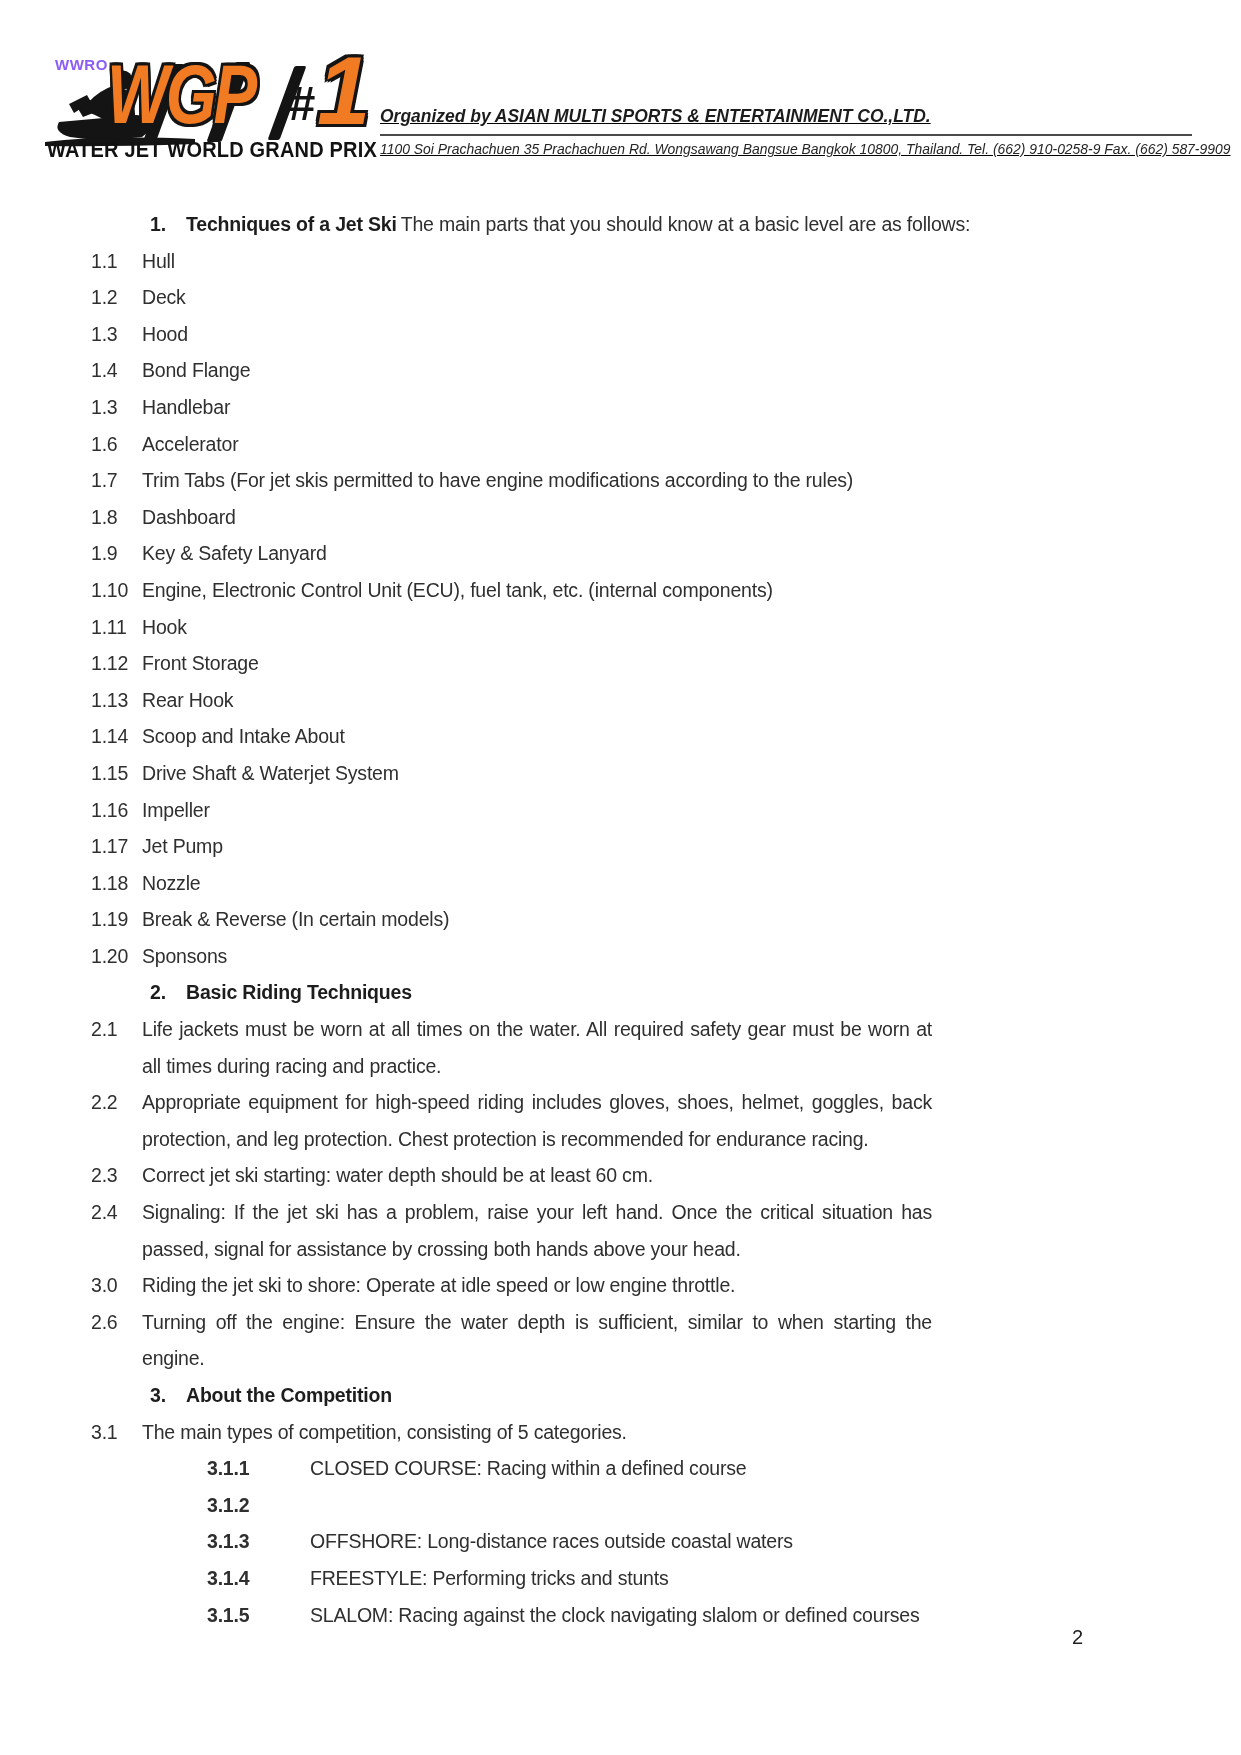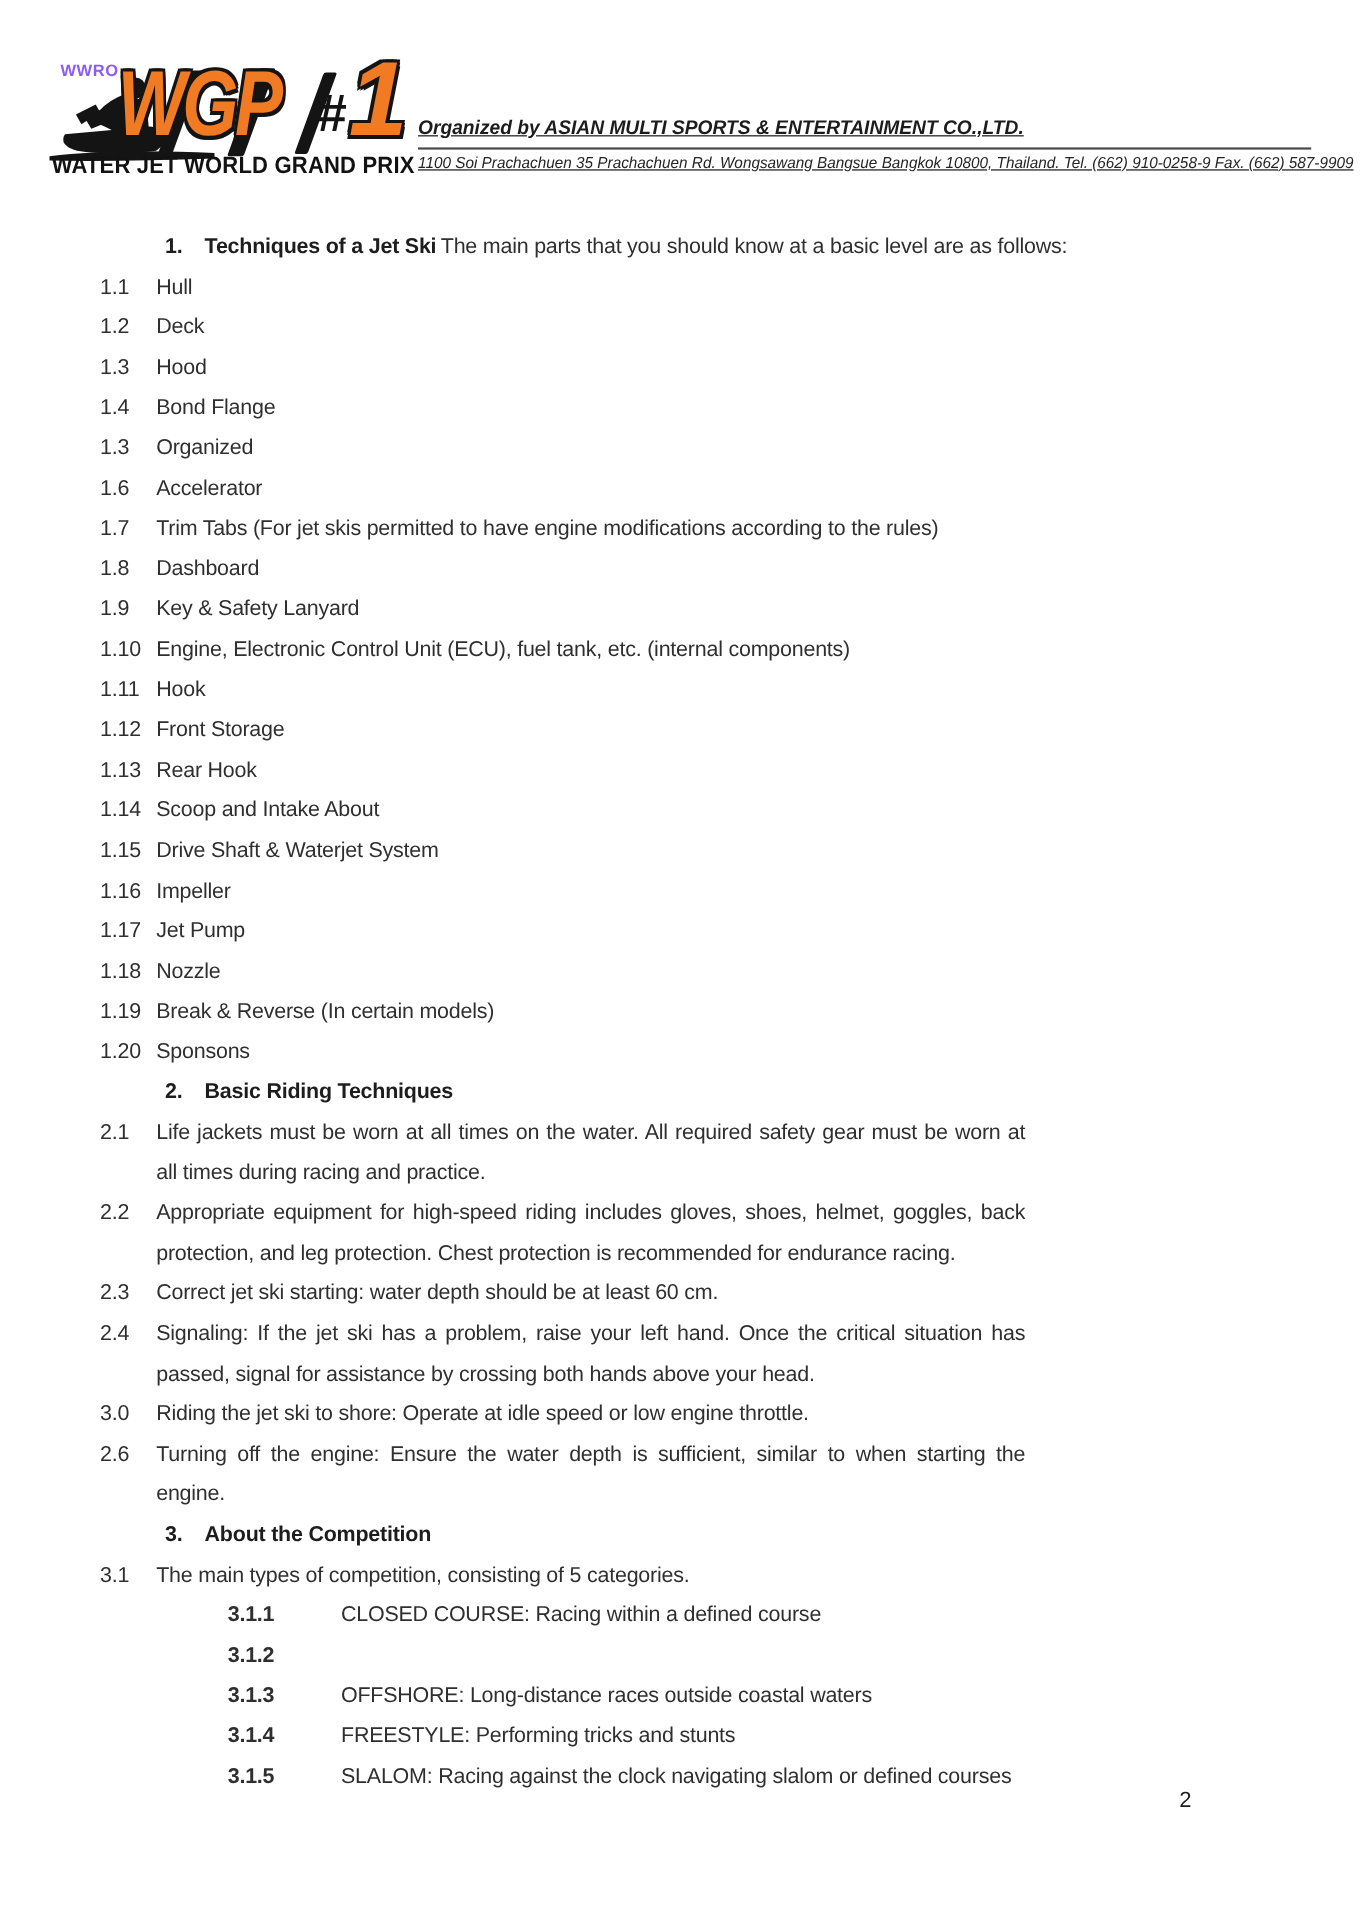--- a/index.html
+++ b/index.html
@@ -151,21 +151,21 @@
     <div class="row l2">
       <span class="num">1.3</span>
       <span class="txt">Hood</span>
     </div>
     <div class="row l2">
       <span class="num">1.4</span>
       <span class="txt">Bond Flange</span>
     </div>
     <div class="row l2">
       <span class="num">1.3</span>
-      <span class="txt">Organized</span>
+      <span class="txt">Handlebar</span>
     </div>
     <div class="row l2">
       <span class="num">1.6</span>
       <span class="txt">Accelerator</span>
     </div>
     <div class="row l2">
       <span class="num">1.7</span>
       <span class="txt">Trim Tabs (For jet skis permitted to have engine modifications according to the rules)</span>
     </div>
     <div class="row l2">

